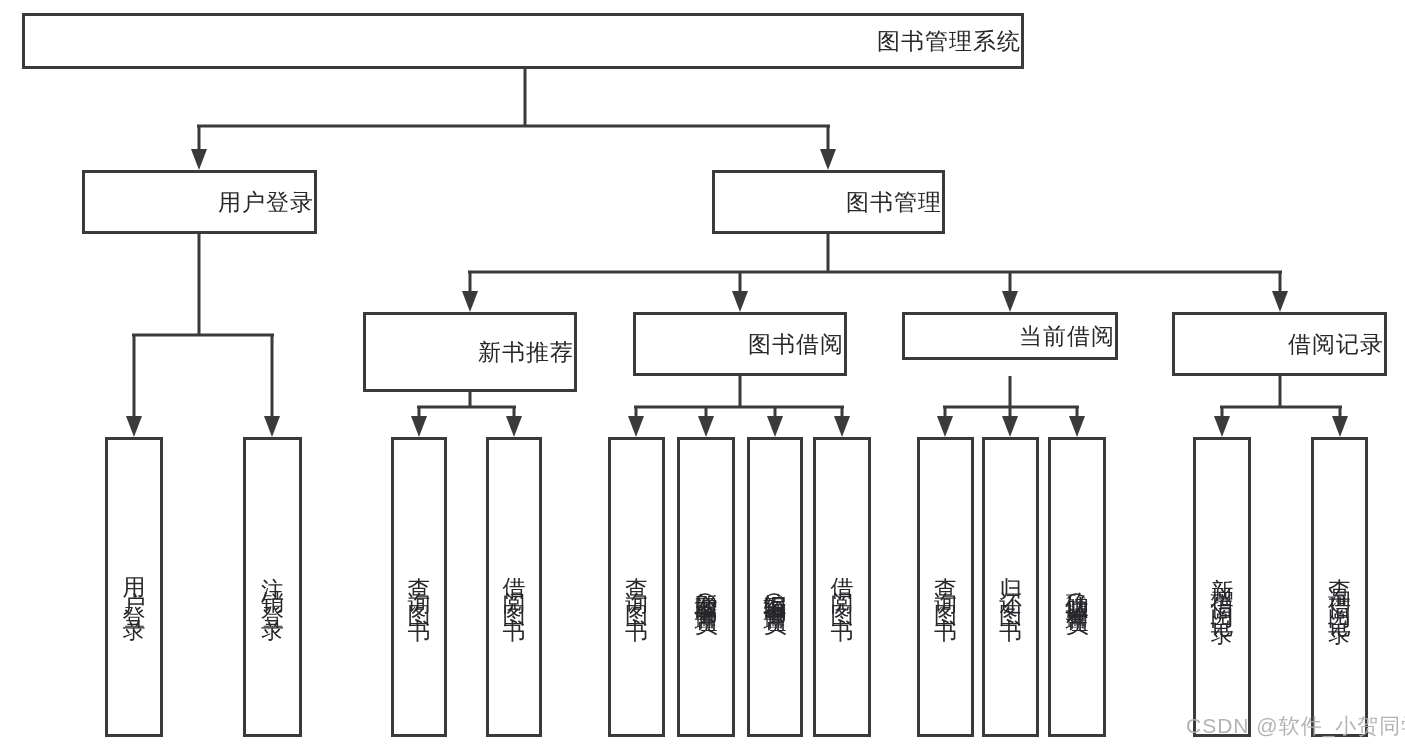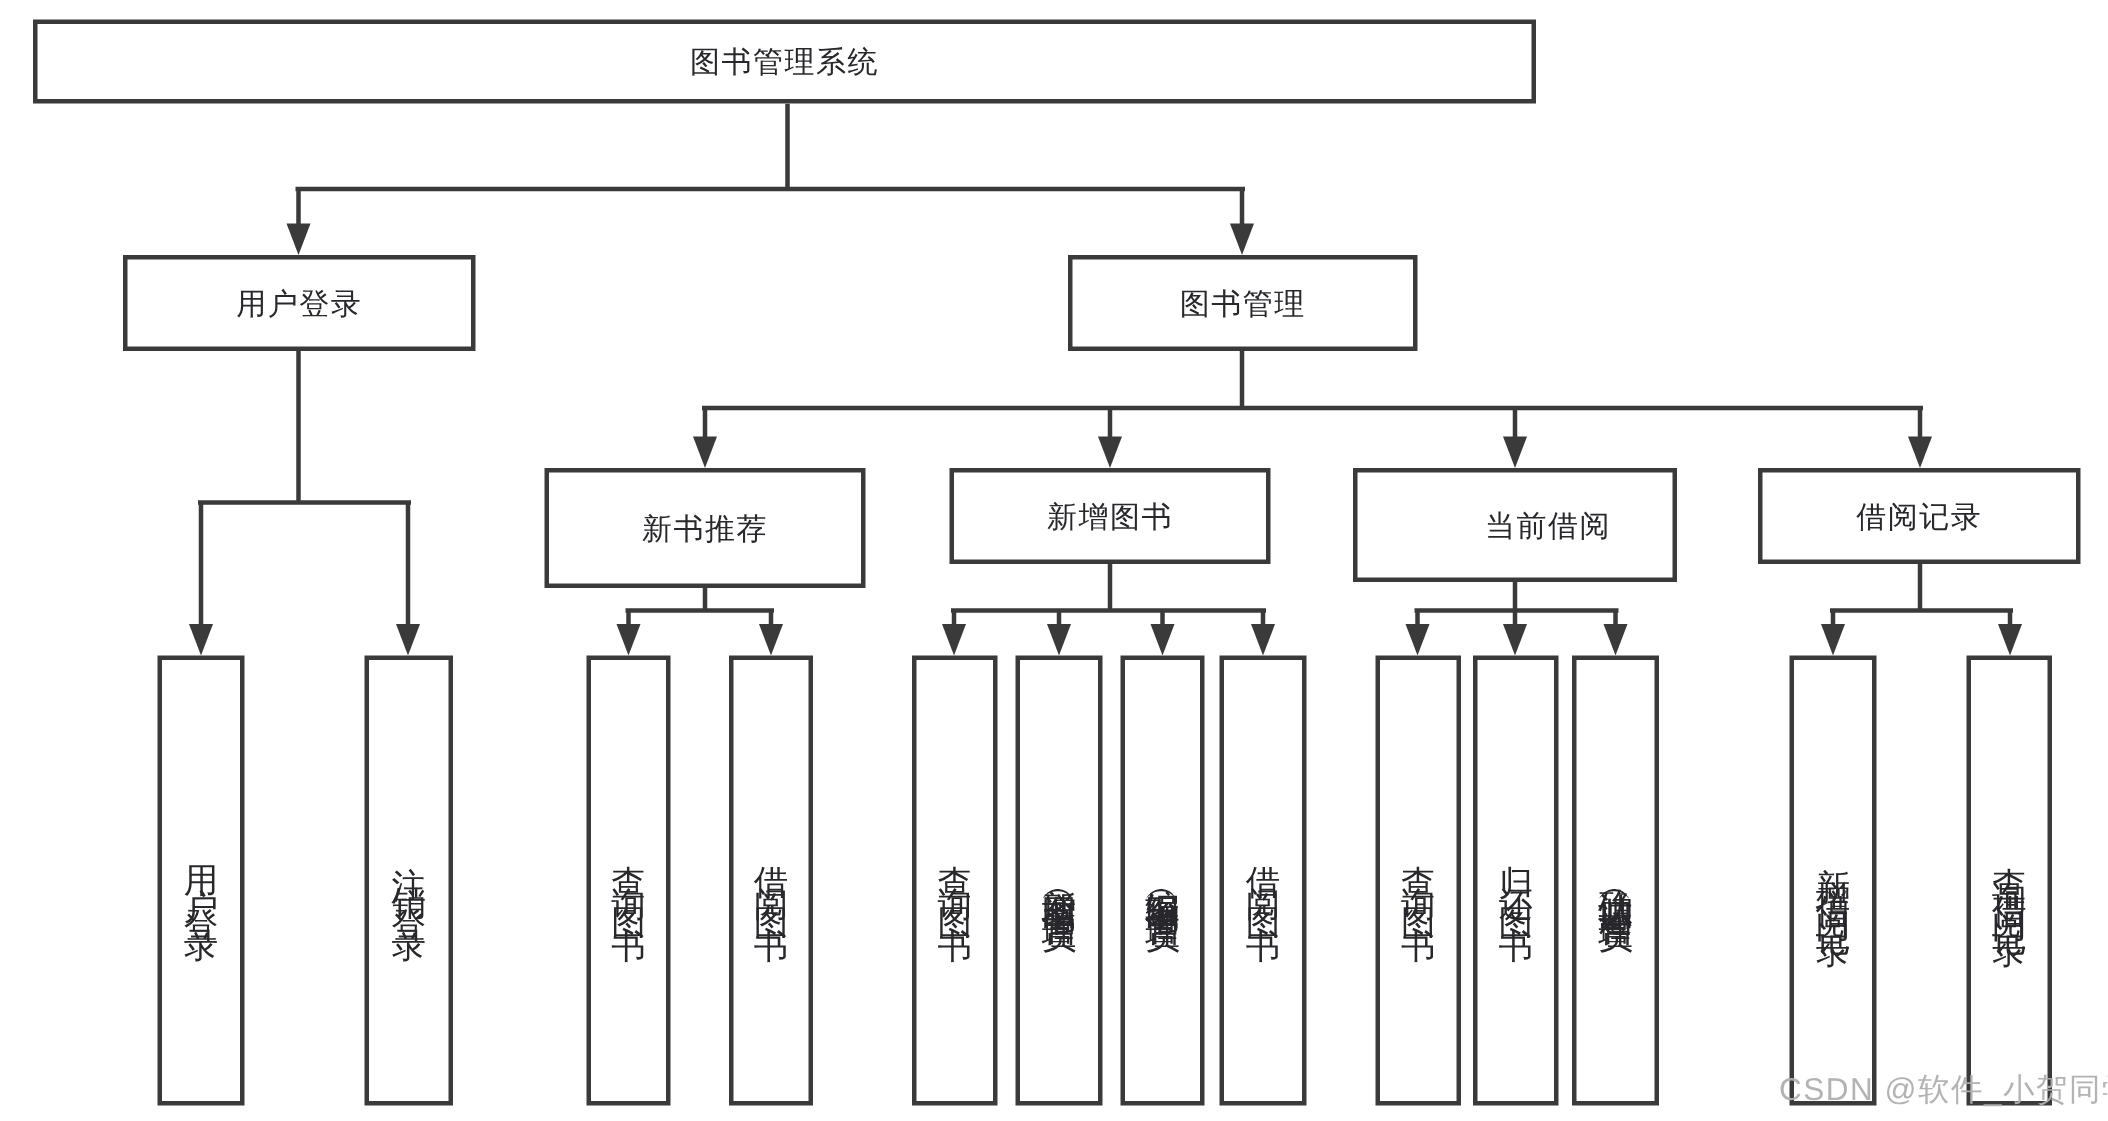--- a/index.html
+++ b/index.html
@@ -7,21 +7,21 @@
     position:relative;width:1405px;height:747px;background:#ffffff;
     font-family:"Liberation Sans","DejaVu Sans",sans-serif;overflow:hidden;
   }
   .wires{position:absolute;left:0;top:0;pointer-events:none;}
   .wire{fill:none;stroke:#3a3a3a;stroke-width:3;}
   .arw{fill:#3a3a3a;stroke:none;}
   .node{
     position:absolute;box-sizing:border-box;border:3px solid #3a3a3a;background:#ffffff;
     display:flex;align-items:center;justify-content:center;color:#28282c;
   }
-  .h-node{font-size:20px;letter-spacing:1px;}
+  .h-node{font-size:23px;letter-spacing:1px;justify-content:flex-end;}
   .v-node .lbl{
     writing-mode:vertical-rl;text-orientation:mixed;
     font-size:23px;line-height:1;color:#28282c;
   }
   .v-short .lbl{letter-spacing:14px;}
   .v-mid .lbl{letter-spacing:9px;}
   .v-long .lbl{letter-spacing:3px;}
   .watermark{
     position:absolute;left:1186px;top:712px;font-size:21px;
     color:rgba(175,175,175,0.95);white-space:nowrap;letter-spacing:1px;
@@ -70,23 +70,23 @@
     <span>用户登录</span>
   </div>
   <div class="node h-node" style="left:712px;top:170px;width:233px;height:64px;font-family:Liberation Mono, monospace;">
     <span>图书管理</span>
   </div>
 
   <div class="node h-node" style="left:363px;top:312px;width:214px;height:80px;">
     <span>新书推荐</span>
   </div>
   <div class="node h-node" style="left:633px;top:312px;width:214px;height:64px;">
-    <span>新增图书</span>
+    <span>图书借阅</span>
   </div>
-  <div class="node h-node" style="left:902px;top:312px;width:216px;height:76px;padding-left:44px;">
+  <div class="node h-node" style="left:902px;top:312px;width:216px;height:48px;padding-left:44px;">
     <span>当前借阅</span>
   </div>
   <div class="node h-node" style="left:1172px;top:312px;width:215px;height:64px;">
     <span>借阅记录</span>
   </div>
 
   <div class="node v-node v-short" style="left:105px;top:437px;width:58px;height:300px;">
     <span class="lbl">用户登录</span>
   </div>
   <div class="node v-node v-short" style="left:243px;top:437px;width:59px;height:300px;">

